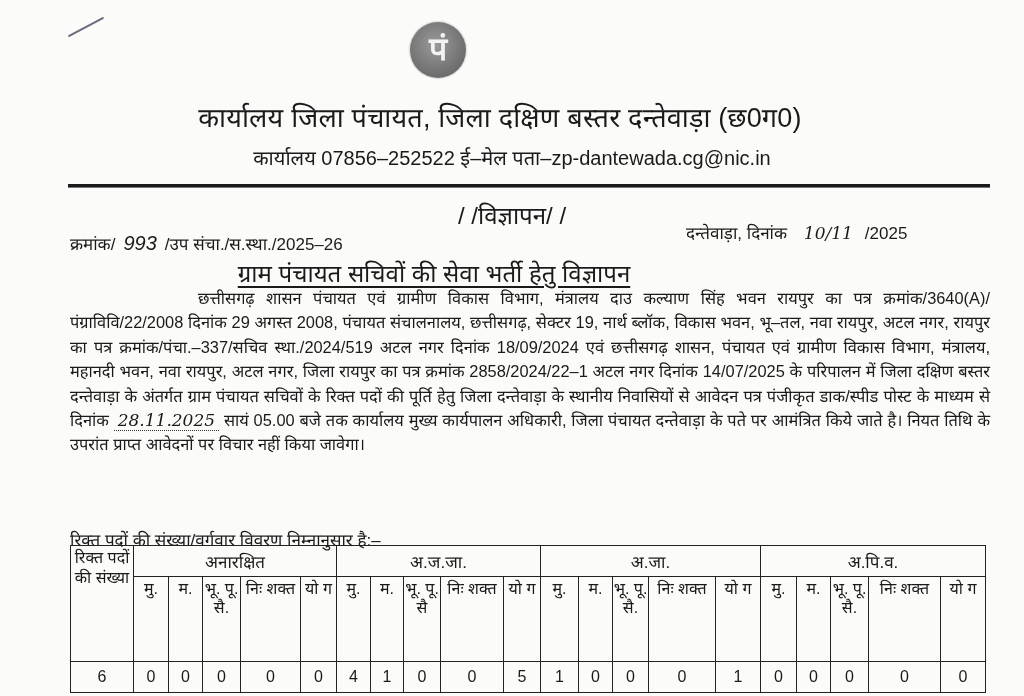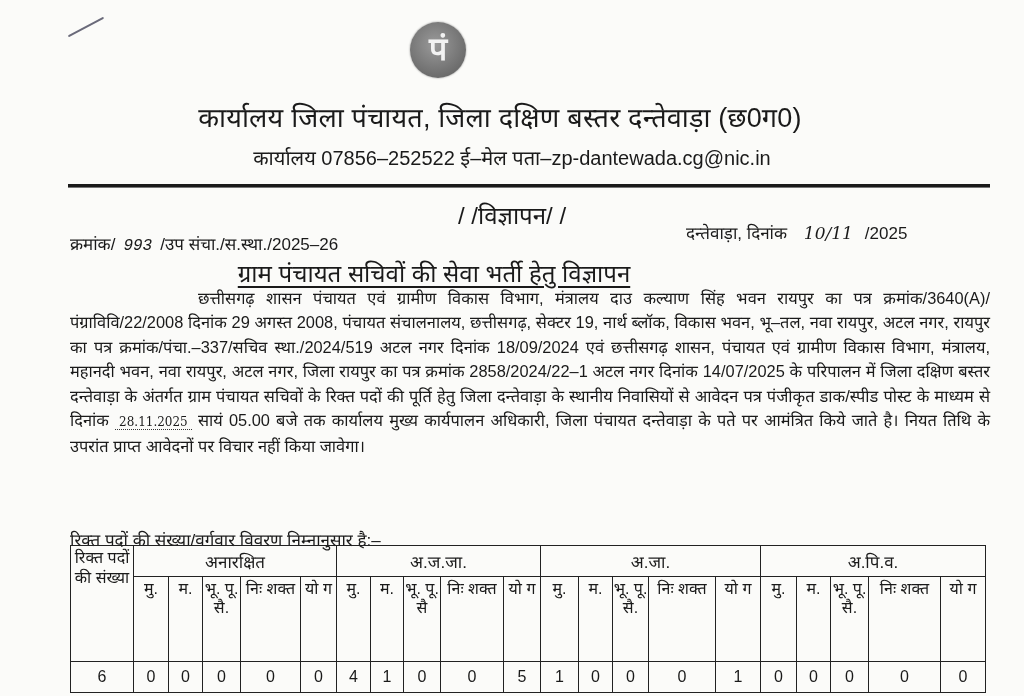--- a/index.html
+++ b/index.html
@@ -9,28 +9,28 @@
   .pen-mark{left:66px;top:26px;width:40px;height:2px;background:#6a6a7a;transform:rotate(-28deg);border-radius:1px;}
   .logo{left:410px;top:22px;width:56px;height:56px;border-radius:50%;
     background:radial-gradient(circle at 45% 40%,#9a9a9a,#6d6d6d 70%,#5a5a5a);
     box-shadow:0 0 2px #888;display:flex;align-items:center;justify-content:center;}
   .logo span{color:#f2f2f2;font-size:32px;font-weight:bold;line-height:1;margin-top:-2px;}
   .org-title{left:0;width:1000px;top:98px;text-align:center;font-size:27px;letter-spacing:0.2px;}
   .org-contact{left:0;width:1024px;top:144px;text-align:center;font-size:20px;box-sizing:border-box;}
   .rule{left:68px;top:184px;width:922px;height:3px;background:#1a1a1a;border-bottom:1px solid #777;}
   .vigyapan-tag{left:0;width:1024px;top:198px;text-align:center;font-size:24px;}
   .ref-no{left:70px;top:232px;font-size:17px;white-space:nowrap;}
-  .ref-no .hand{font-family:Liberation Mono, monospace;font-style:italic;font-size:16px;margin:0 8px;}
+  .ref-no .hand{font-family:Liberation Sans, sans-serif;font-style:italic;font-size:20px;margin:0 8px;}
   .date-line{left:686px;top:221px;font-size:17px;white-space:nowrap;}
   .date-line .hand{font-family:"DejaVu Serif",serif;font-style:italic;font-size:17px;margin:0 12px;}
   .heading{left:0;width:868px;top:256px;text-align:center;font-size:24px;}
   .heading span{text-decoration:underline;text-underline-offset:4px;}
   .body-text{left:70px;top:286px;width:920px;font-size:16.4px;line-height:24.4px;text-align:justify;}
   .body-text .indent{display:inline-block;width:128px;}
-  .body-text .hand{font-family:"DejaVu Serif",serif;font-size:12px;border-bottom:1px dotted #333;padding:0 4px;}
+  .body-text .hand{font-family:"DejaVu Serif",serif;font-style:italic;font-size:17px;border-bottom:1px dotted #333;padding:0 4px;}
   .table-caption{left:70px;top:528px;font-size:17px;}
   table.vac{position:absolute;left:70px;top:545px;border-collapse:collapse;font-size:16px;}
   table.vac td{border:1.5px solid #222;text-align:center;vertical-align:top;padding:2px 0;}
   table.vac td.group{height:26px;vertical-align:middle;font-size:17px;}
   table.vac td.sub{height:80px;line-height:19px;}
   table.vac td.val{height:26px;vertical-align:middle;font-size:16px;}
   table.vac td.first{line-height:20px;vertical-align:top;}
 </style>
 </head>
 <body>

